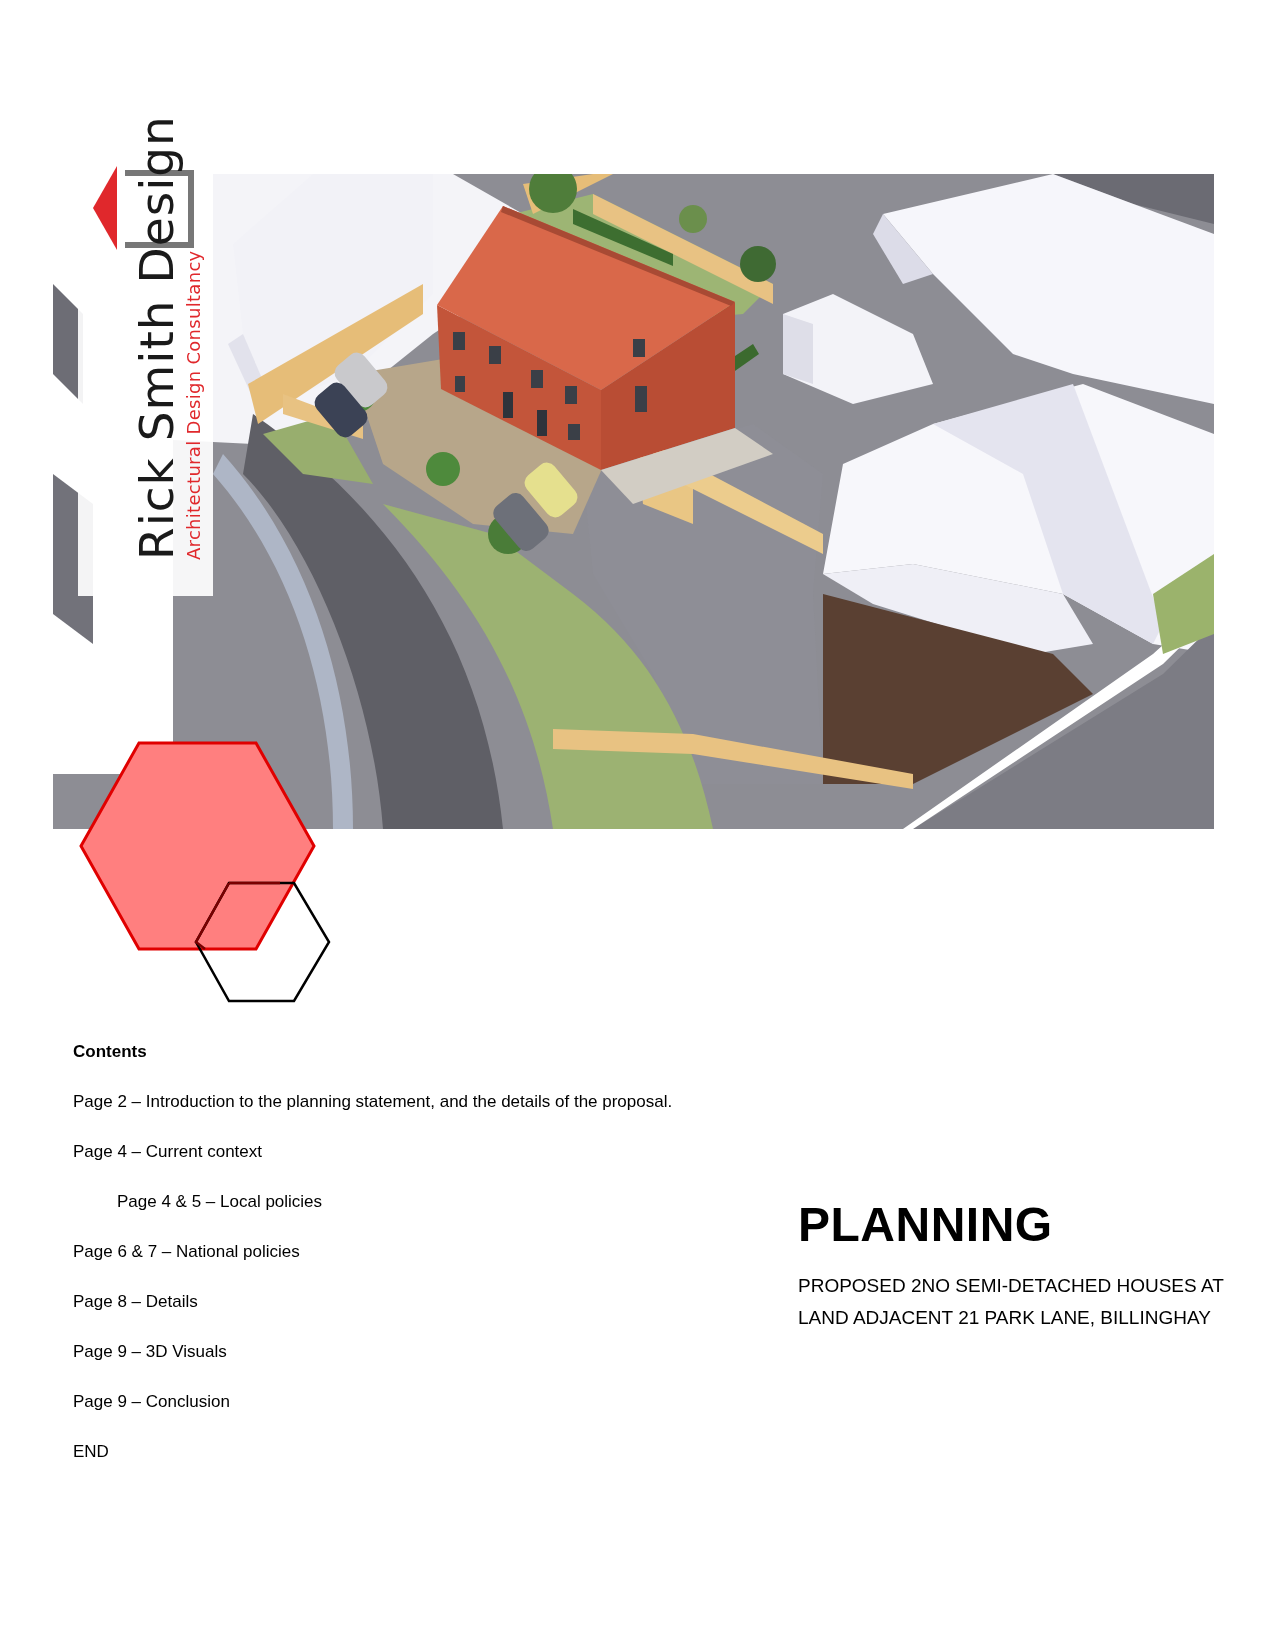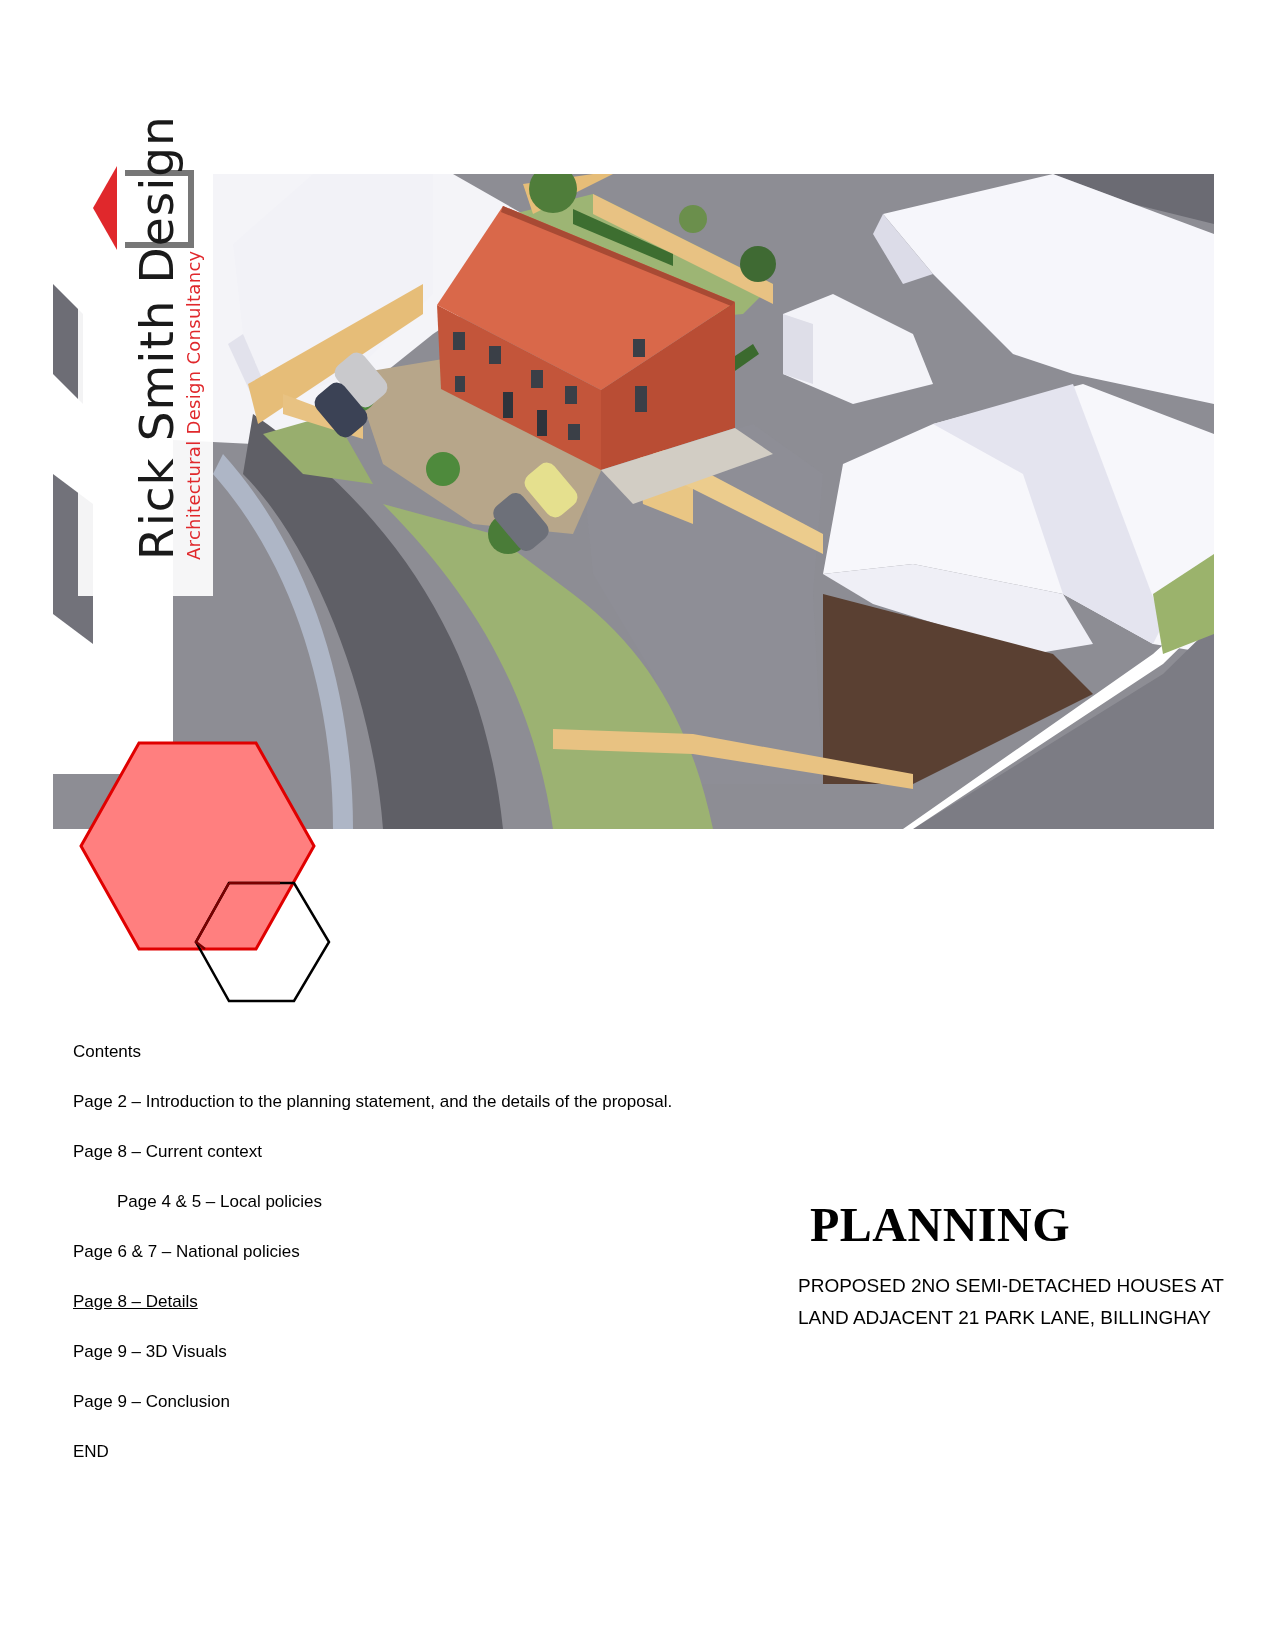--- a/index.html
+++ b/index.html
@@ -12,21 +12,21 @@
   .logo-box { position:absolute; left:125px; top:170px; width:63px; height:66px; border:6px solid #777777; border-left:none; }
   .logo-box::before { content:""; position:absolute; left:0; top:-6px; width:10px; height:6px; background:#777; }
   .logo-box::after { content:""; position:absolute; left:0; bottom:-6px; width:10px; height:6px; background:#777; }
   .logo-text { position:absolute; left:155px; top:560px; transform-origin:0 0; transform:rotate(-90deg); white-space:nowrap; }
   .logo-main { position:absolute; left:0; top:-22px; font-size:47px; letter-spacing:1px; color:#1a1a1a; font-family:"DejaVu Sans", sans-serif; font-weight:normal; line-height:47px; }
   .logo-sub { position:absolute; left:0; top:30px; font-size:18px; color:#e0282c; font-family:"DejaVu Sans", sans-serif; line-height:18px; letter-spacing:0.3px; }
   .hexes { position:absolute; left:0; top:0; width:400px; height:1020px; pointer-events:none; }
   .contents { position:absolute; left:73px; top:1040px; font-family:"Liberation Sans", sans-serif; font-size:17px; }
   .contents .line { position:absolute; left:0; white-space:nowrap; line-height:20px; }
   .title-block { position:absolute; left:798px; top:1190px; }
-  .title { font-family:Liberation Serif, serif; font-weight:bold; font-size:48px; line-height:70px; letter-spacing:0.5px; white-space:nowrap;margin-left:12px; }
+  .title { font-family:Liberation Sans, sans-serif; font-weight:bold; font-size:48px; line-height:70px; letter-spacing:0.5px; white-space:nowrap; }
   .subtitle { margin-top:10px; font-family:"Liberation Sans", sans-serif; font-size:19px; line-height:32px; white-space:nowrap; }
 </style>
 </head>
 <body>
 
 <div class="page">
 
   <div class="render">
     <svg width="1161" height="655" viewBox="0 0 1161 655" xmlns="http://www.w3.org/2000/svg">
 
@@ -123,26 +123,26 @@
   </div>
 
   <svg class="hexes" viewBox="0 0 400 1020" xmlns="http://www.w3.org/2000/svg">
     <polygon points="139,743 256,743 314,846 256,949 139,949 81,846" fill="#ff7f7f" stroke="#e00000" stroke-width="3"></polygon>
     <polygon points="229,883 294,883 329,942 294,1001 229,1001 196,942" fill="none" stroke="#000000" stroke-width="2.5"></polygon>
     <polyline points="229,883 280,883" fill="none" stroke="#7a0000" stroke-width="2.5"></polyline>
     <polyline points="229,883 196,942 205,949" fill="none" stroke="#7a0000" stroke-width="2.5"></polyline>
   </svg>
 
   <div class="contents">
-    <div class="line" style="top:2px;">Contents</div>
+    <div class="line" style="top:2px;font-weight:bold;">Contents</div>
     <div class="line" style="top:52px;">Page 2 – Introduction to the planning statement, and the details of the proposal.</div>
-    <div class="line" style="top:102px;">Page 8 – Current context</div>
+    <div class="line" style="top:102px;">Page 4 – Current context</div>
     <div class="line" style="top:152px;margin-left:44px;">Page 4 &amp; 5 – Local policies</div>
     <div class="line" style="top:202px;">Page 6 &amp; 7 – National policies</div>
-    <div class="line" style="top:252px;text-decoration:underline;">Page 8 – Details</div>
+    <div class="line" style="top:252px;">Page 8 – Details</div>
     <div class="line" style="top:302px;">Page 9 – 3D Visuals</div>
     <div class="line" style="top:352px;text-align:right;">Page 9 – Conclusion</div>
     <div class="line" style="top:402px;">END</div>
   </div>
 
   <div class="title-block">
     <div class="title">PLANNING</div>
     <div class="subtitle">
       <div>PROPOSED 2NO SEMI-DETACHED HOUSES AT</div>
       <div>LAND ADJACENT 21 PARK LANE, BILLINGHAY</div>

